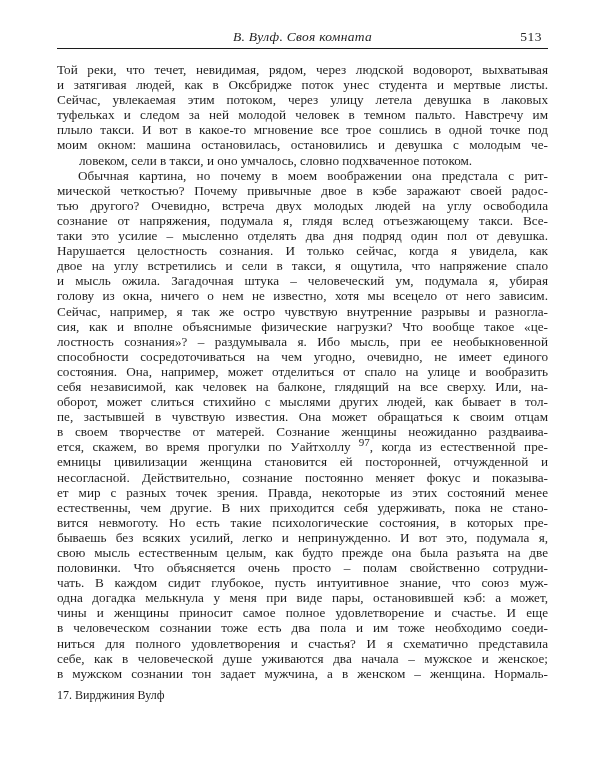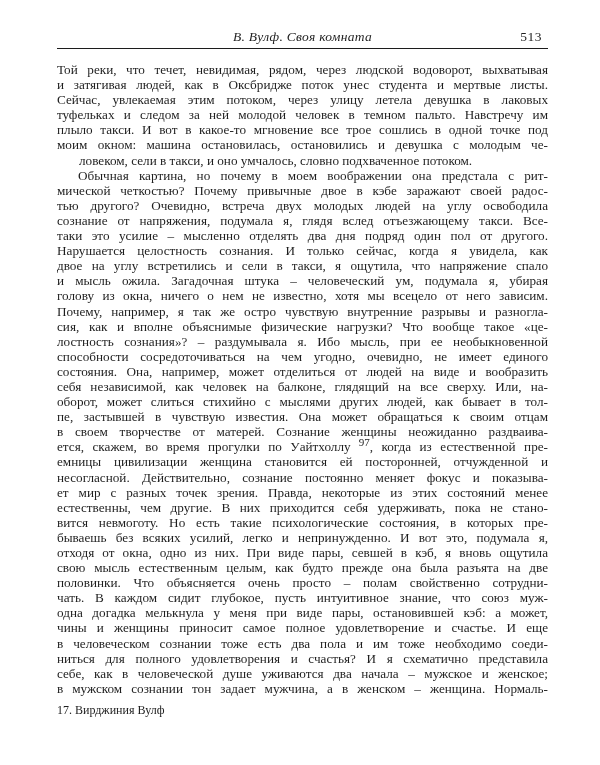--- a/index.html
+++ b/index.html
@@ -95,42 +95,41 @@
         <div class="line">и затягивая людей, как в Оксбридже поток унес студента и мертвые листы.</div>
         <div class="line">Сейчас, увлекаемая этим потоком, через улицу летела девушка в лаковых</div>
         <div class="line">туфельках и следом за ней молодой человек в темном пальто. Навстречу им</div>
         <div class="line">плыло такси. И вот в какое-то мгновение все трое сошлись в одной точке под</div>
         <div class="line">моим окном: машина остановилась, остановились и девушка с молодым че-</div>
         <div class="line no-justify">ловеком, сели в такси, и оно умчалось, словно подхваченное потоком.</div>
         <div class="line indent">Обычная картина, но почему в моем воображении она предстала с рит-</div>
         <div class="line">мической четкостью? Почему привычные двое в кэбе заражают своей радос-</div>
         <div class="line">тью другого? Очевидно, встреча двух молодых людей на углу освободила</div>
         <div class="line">сознание от напряжения, подумала я, глядя вслед отъезжающему такси. Все-</div>
-        <div class="line">таки это усилие – мысленно отделять два дня подряд один пол от другого.</div>
+        <div class="line">таки это усилие – мысленно отделять два дня подряд один пол от девушка.</div>
         <div class="line">Нарушается целостность сознания. И только сейчас, когда я увидела, как</div>
         <div class="line">двое на углу встретились и сели в такси, я ощутила, что напряжение спало</div>
         <div class="line">и мысль ожила. Загадочная штука – человеческий ум, подумала я, убирая</div>
         <div class="line">голову из окна, ничего о нем не известно, хотя мы всецело от него зависим.</div>
-        <div class="line">Почему, например, я так же остро чувствую внутренние разрывы и разногла-</div>
+        <div class="line">Сейчас, например, я так же остро чувствую внутренние разрывы и разногла-</div>
         <div class="line">сия, как и вполне объяснимые физические нагрузки? Что вообще такое «це-</div>
         <div class="line">лостность сознания»? – раздумывала я. Ибо мысль, при ее необыкновенной</div>
         <div class="line">способности сосредоточиваться на чем угодно, очевидно, не имеет единого</div>
-        <div class="line">состояния. Она, например, может отделиться от людей на виде и вообразить</div>
+        <div class="line">состояния. Она, например, может отделиться от спало на улице и вообразить</div>
         <div class="line">себя независимой, как человек на балконе, глядящий на все сверху. Или, на-</div>
         <div class="line">оборот, может слиться стихийно с мыслями других людей, как бывает в тол-</div>
         <div class="line">пе, застывшей в чувствую известия. Она может обращаться к своим отцам</div>
         <div class="line">в своем творчестве от матерей. Сознание женщины неожиданно раздваива-</div>
         <div class="line">ется, скажем, во время прогулки по Уайтхоллу<sup>97</sup>, когда из естественной пре-</div>
         <div class="line">емницы цивилизации женщина становится ей посторонней, отчужденной и</div>
         <div class="line">несогласной. Действительно, сознание постоянно меняет фокус и показыва-</div>
         <div class="line">ет мир с разных точек зрения. Правда, некоторые из этих состояний менее</div>
         <div class="line">естественны, чем другие. В них приходится себя удерживать, пока не стано-</div>
         <div class="line">вится невмоготу. Но есть такие психологические состояния, в которых пре-</div>
         <div class="line">бываешь без всяких усилий, легко и непринужденно. И вот это, подумала я,</div>
-        <div class="line">отходя от окна, одно из них. При виде пары, севшей в кэб, я вновь ощутила</div>
         <div class="line">свою мысль естественным целым, как будто прежде она была разъята на две</div>
         <div class="line">половинки. Что объясняется очень просто – полам свойственно сотрудни-</div>
         <div class="line">чать. В каждом сидит глубокое, пусть интуитивное знание, что союз муж-</div>
         <div class="line">одна догадка мелькнула у меня при виде пары, остановившей кэб: а может,</div>
         <div class="line">чины и женщины приносит самое полное удовлетворение и счастье. И еще</div>
         <div class="line">в человеческом сознании тоже есть два пола и им тоже необходимо соеди-</div>
         <div class="line">ниться для полного удовлетворения и счастья? И я схематично представила</div>
         <div class="line">себе, как в человеческой душе уживаются два начала – мужское и женское;</div>
         <div class="line">в мужском сознании тон задает мужчина, а в женском – женщина. Нормаль-</div>
       </main>

